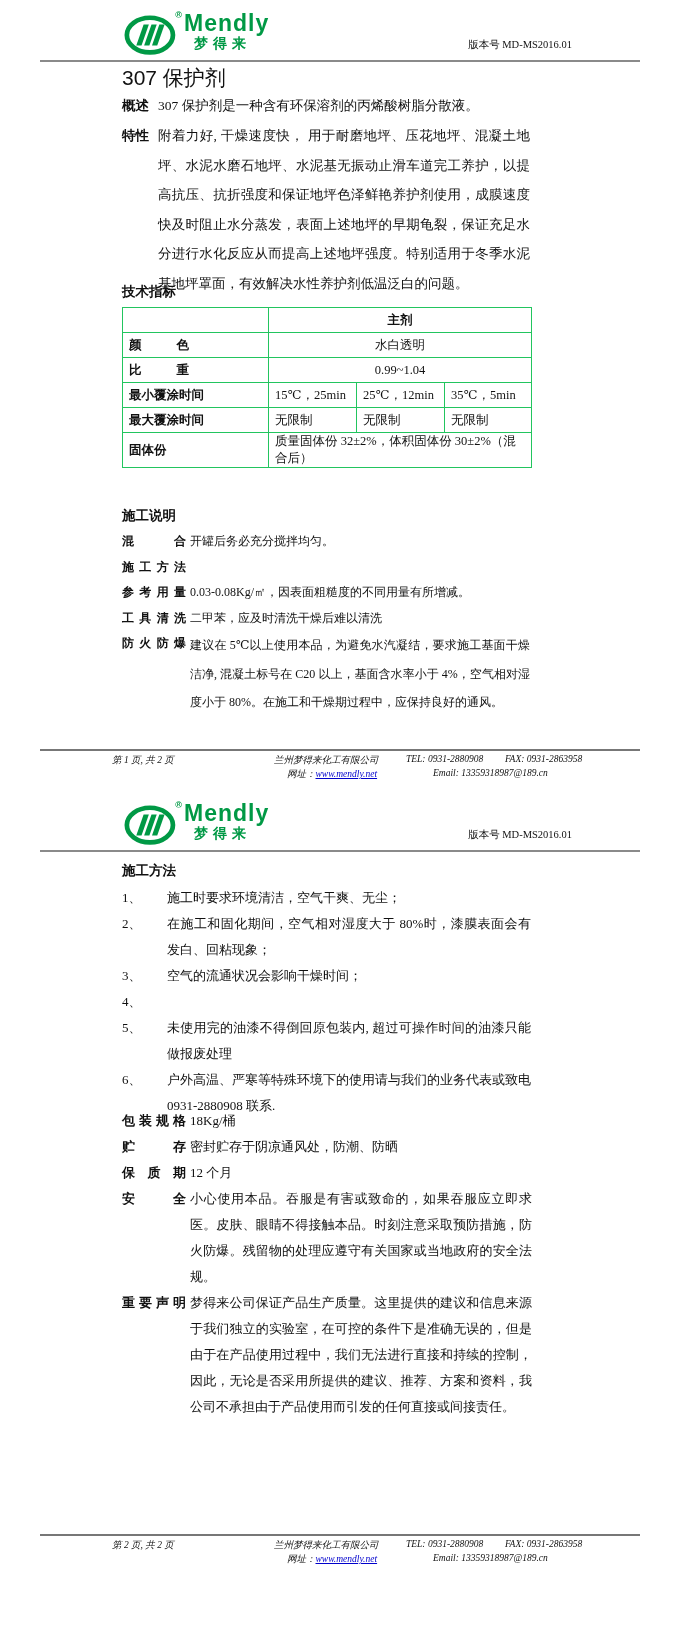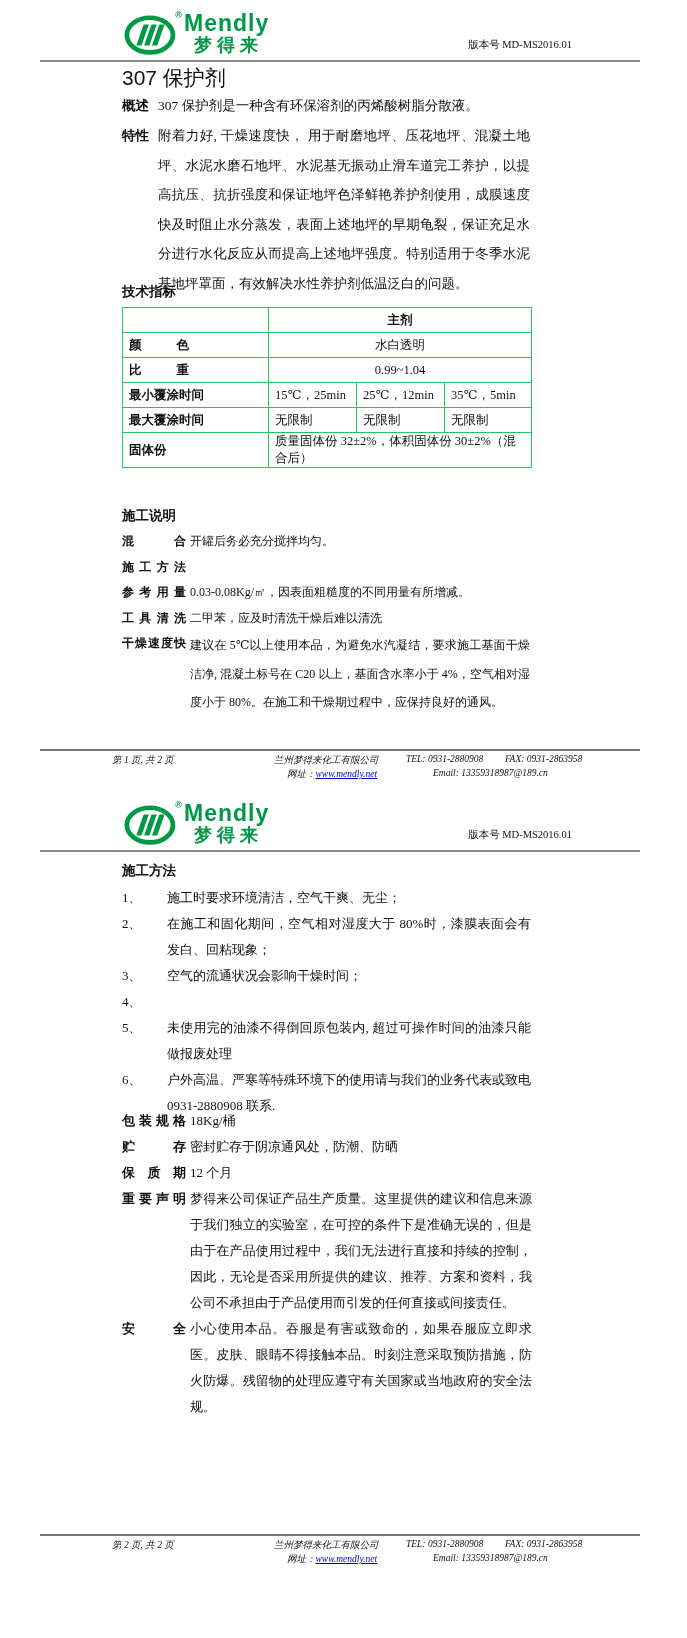--- a/index.html
+++ b/index.html
@@ -6,21 +6,21 @@
   body{width:687px;font-family:"Liberation Serif","DejaVu Serif",serif;color:#111;}
   .page{position:relative;width:687px;background:#fff;overflow:hidden;}
   .page1{height:790px;}
   .page2{height:848px;}
   
   .logo{position:absolute;left:124px;top:12px;display:flex;align-items:flex-start;}
   .logo-mark{position:relative;width:56px;height:44px;}
   .logo-reg{position:absolute;right:-2px;top:-2px;font-size:9px;color:#009945;font-family:"Liberation Sans",sans-serif;font-weight:bold;}
   .logo-text{margin-left:4px;line-height:1;}
   .logo-en{font-family:"Liberation Sans","DejaVu Sans",sans-serif;font-weight:800;font-size:23px;color:#009945;letter-spacing:1px;}
-  .logo-cn{font-family:"Liberation Sans","DejaVu Sans",sans-serif;font-weight:bold;font-size:18px;color:#009945;letter-spacing:5px;padding-left:10px;margin-top:1px;}
+  .logo-cn{font-family:"Liberation Sans","DejaVu Sans",sans-serif;font-weight:bold;font-size:14px;color:#009945;letter-spacing:5px;padding-left:10px;margin-top:1px;}
   .version{position:absolute;top:38px;right:115px;font-size:10.5px;color:#111;}
   .hrule{position:absolute;left:40px;width:600px;border-top:2px solid #8a8a8a;height:0;}
   .hrule.hdr{top:60px;}
   
   .title{position:absolute;left:122px;top:64px;font-size:21px;font-weight:normal;font-family:"Liberation Sans","DejaVu Sans",sans-serif;}
   .row{display:flex;}
   .lbl{font-weight:bold;flex:none;}
   .lbl2{width:36px;}
   .lbl4{width:64px;margin-right:4px;text-align:justify;text-align-last:justify;}
   .txt{text-align:justify;}
@@ -150,21 +150,21 @@
     </div>
     <div class="c-item">
       <span class="lbl lbl4">参考用量</span>
       <span class="txt one">0.03-0.08Kg/㎡，因表面粗糙度的不同用量有所增减。</span>
     </div>
     <div class="c-item">
       <span class="lbl lbl4">工具清洗</span>
       <span class="txt one">二甲苯，应及时清洗干燥后难以清洗</span>
     </div>
     <div class="c-item">
-      <span class="lbl lbl4">干燥速度快</span>
+      <span class="lbl lbl4">防火防爆</span>
       <span class="txt">建议在 5℃以上使用本品，为避免水汽凝结，要求施工基面干燥洁净, 混凝土标号在 C20 以上，基面含水率小于 4%，空气相对湿度小于 80%。在施工和干燥期过程中，应保持良好的通风。</span>
     </div>
   </div>
 
   <div class="footer f1">
     <div class="frule"></div>
     <span class="fp">第 1 页, 共 2 页</span>
     <span class="fcomp">兰州梦得来化工有限公司</span>
     <span class="ftel">TEL: 0931-2880908</span>
     <span class="ffax">FAX: 0931-2863958</span>
@@ -228,26 +228,26 @@
     </div>
     <div class="f-item">
       <span class="lbl lbl4">贮 存</span>
       <span class="txt">密封贮存于阴凉通风处，防潮、防晒</span>
     </div>
     <div class="f-item">
       <span class="lbl lbl4">保 质 期</span>
       <span class="txt">12 个月</span>
     </div>
     <div class="f-item">
+      <span class="lbl lbl4">安 全</span>
+      <span class="txt">小心使用本品。吞服是有害或致命的，如果吞服应立即求医。皮肤、眼睛不得接触本品。时刻注意采取预防措施，防火防爆。残留物的处理应遵守有关国家或当地政府的安全法规。</span>
+    </div>
+    <div class="f-item">
       <span class="lbl lbl4">重要声明</span>
       <span class="txt">梦得来公司保证产品生产质量。这里提供的建议和信息来源于我们独立的实验室，在可控的条件下是准确无误的，但是由于在产品使用过程中，我们无法进行直接和持续的控制，因此，无论是否采用所提供的建议、推荐、方案和资料，我公司不承担由于产品使用而引发的任何直接或间接责任。</span>
-    </div>
-    <div class="f-item">
-      <span class="lbl lbl4">安 全</span>
-      <span class="txt">小心使用本品。吞服是有害或致命的，如果吞服应立即求医。皮肤、眼睛不得接触本品。时刻注意采取预防措施，防火防爆。残留物的处理应遵守有关国家或当地政府的安全法规。</span>
     </div>
   </div>
 
   <div class="footer f2">
     <div class="frule"></div>
     <span class="fp">第 2 页, 共 2 页</span>
     <span class="fcomp">兰州梦得来化工有限公司</span>
     <span class="ftel">TEL: 0931-2880908</span>
     <span class="ffax">FAX: 0931-2863958</span>
     <span class="fweb"><span style="position:static">网址：</span><a href="#">www.mendly.net</a></span>

